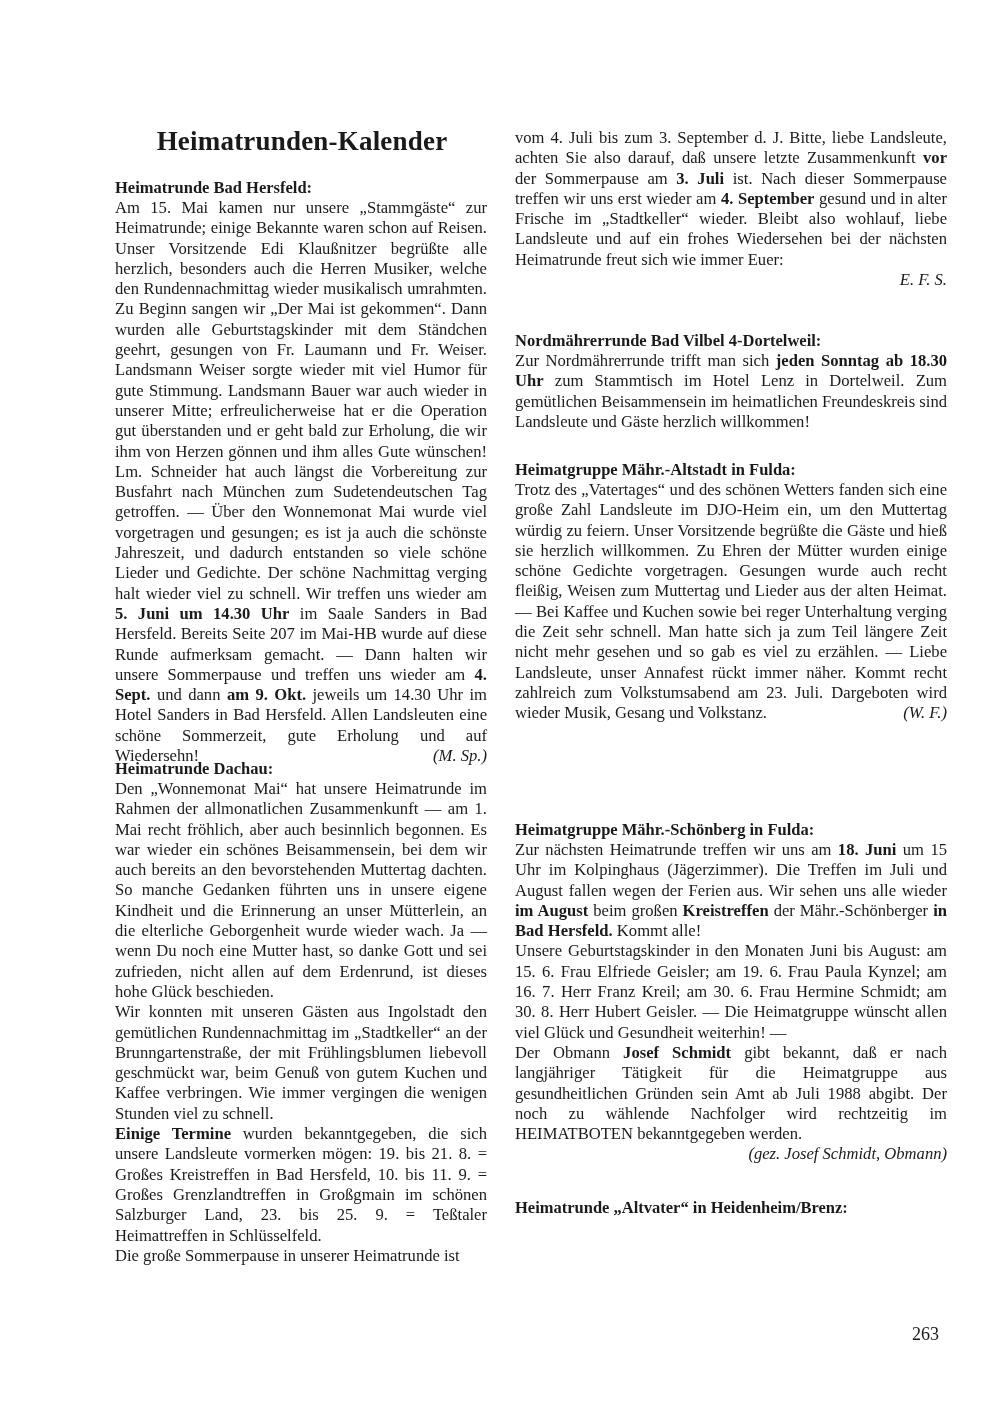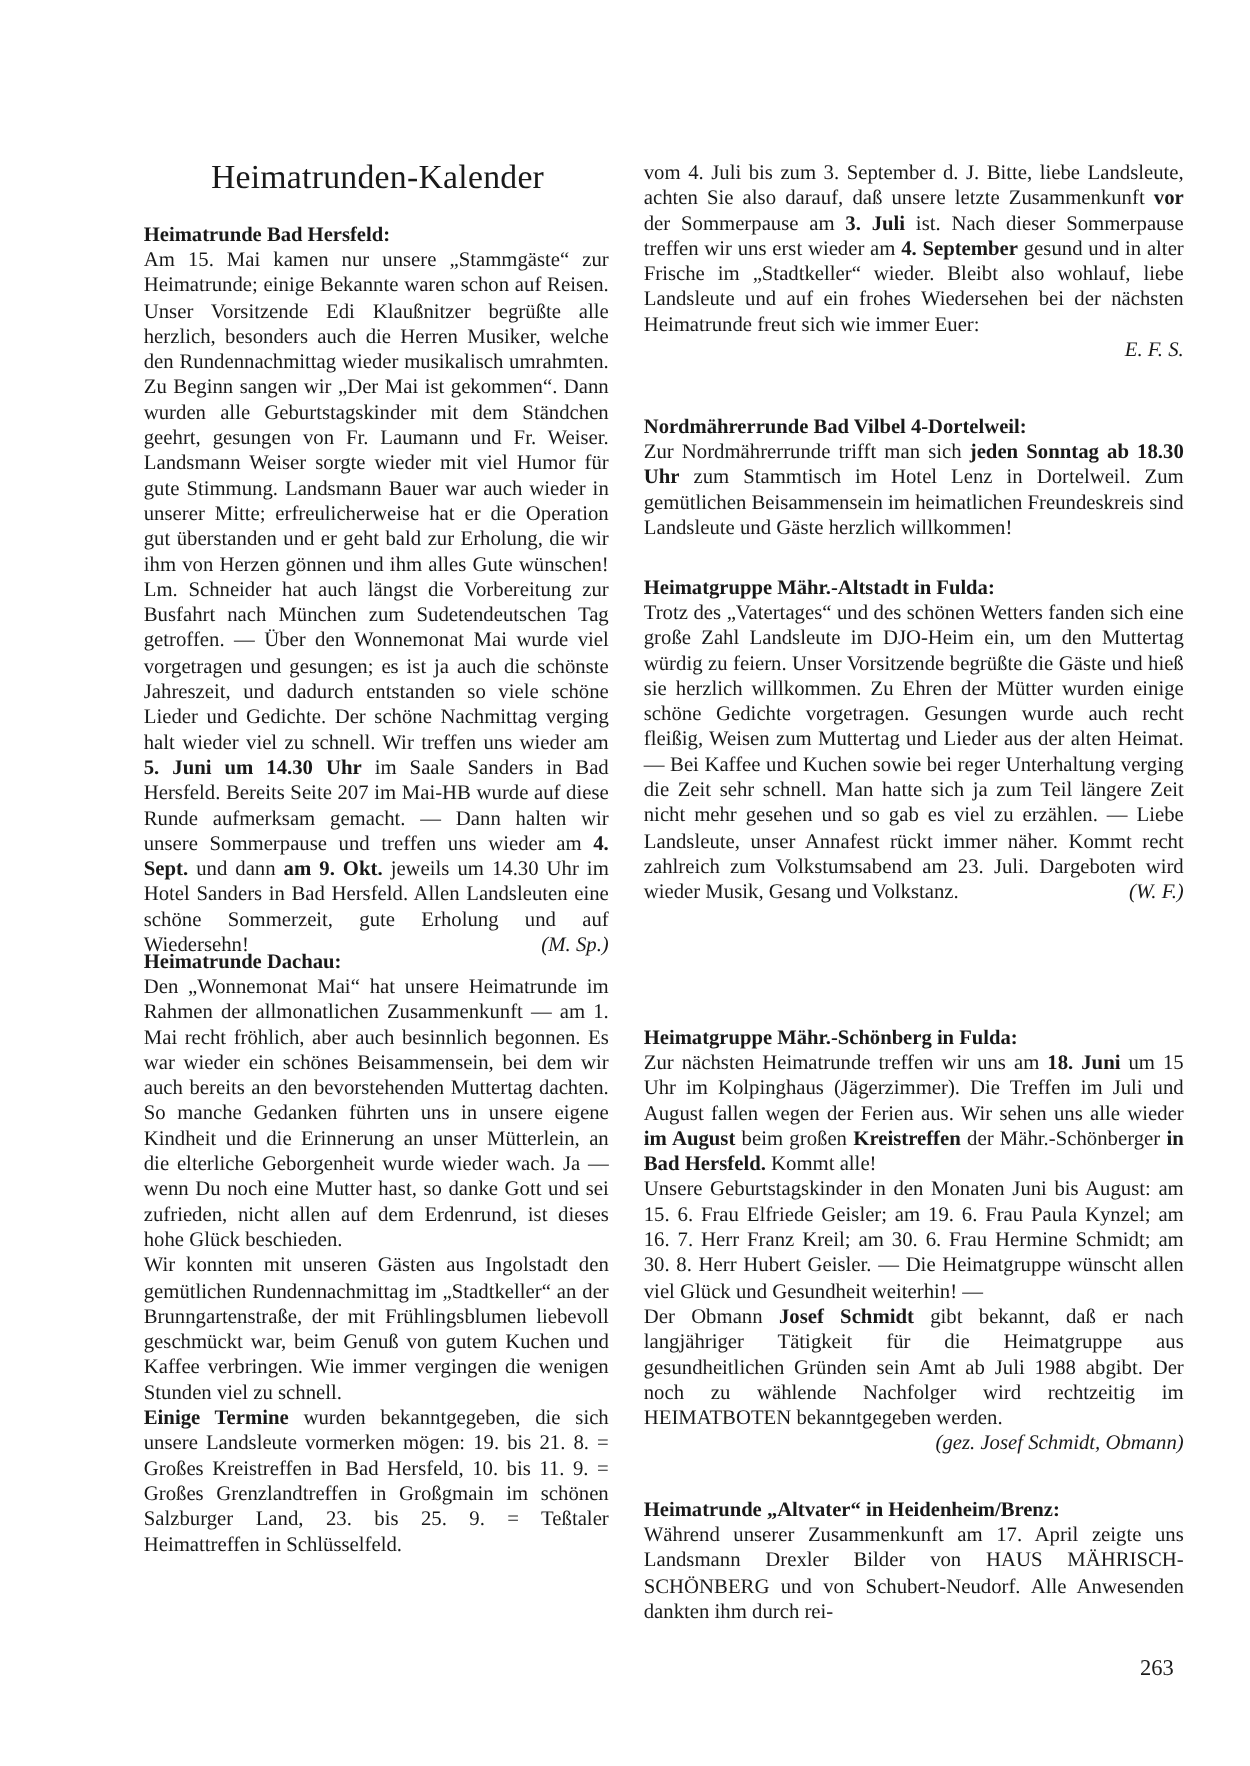--- a/index.html
+++ b/index.html
@@ -2,21 +2,21 @@
 <html><head>
 <meta charset="utf-8">
 <style>
   html, body { margin: 0; padding: 0; background: #ffffff; }
   body { width: 1000px; height: 1413px; position: relative; overflow: hidden;
          font-family: "Liberation Serif", "DejaVu Serif", serif; color: #1a1a1a; }
   .col { position: absolute; top: 0; }
   #left { left: 115px; width: 372px; }
   #right { left: 515px; width: 432px; }
   .title { position: absolute; top: 126px; left: 118px; width: 368px; text-align: center;
-           font-weight: normal; font-size: 27px; letter-spacing: 0.2px; }
+           font-weight: bold; font-size: 27px; letter-spacing: 0.2px; }
   .section { position: absolute; }
   .heading { font-weight: bold; font-size: 16.5px; line-height: 20px; margin: 0; }
   .body { font-size: 16.6px; line-height: 20.3px; text-align: justify; margin: 0; }
   .body b { font-weight: bold; }
   .sig { font-style: italic; }
   .right-sig { display: block; text-align: right; font-style: italic; }
   .pageno { position: absolute; top: 1324px; left: 912px; font-size: 18px; }
 </style>
 </head>
 <body>
@@ -28,20 +28,21 @@
   <div class="section" style="top:178px; width:372px;">
     <p class="heading">Heimatrunde Bad Hersfeld:</p>
     <p class="body"><span>Am 15. Mai kamen nur unsere „Stammgäste“ zur Heimatrunde; einige Bekannte waren schon auf Reisen. Unser Vorsitzende Edi Klaußnitzer begrüßte alle herzlich, besonders auch die Herren Musiker, welche den Rundennachmittag wieder musikalisch umrahmten. Zu Beginn sangen wir „Der Mai ist gekommen“. Dann wurden alle Geburtstagskinder mit dem Ständchen geehrt, gesungen von Fr. Laumann und Fr. Weiser. Landsmann Weiser sorgte wieder mit viel Humor für gute Stimmung. Landsmann Bauer war auch wieder in unserer Mitte; erfreulicherweise hat er die Operation gut überstanden und er geht bald zur Erholung, die wir ihm von Herzen gönnen und ihm alles Gute wünschen! Lm. Schneider hat auch längst die Vorbereitung zur Busfahrt nach München zum Sudetendeutschen Tag getroffen. — Über den Wonnemonat Mai wurde viel vorgetragen und gesungen; es ist ja auch die schönste Jahreszeit, und dadurch entstanden so viele schöne Lieder und Gedichte. Der schöne Nachmittag verging halt wieder viel zu schnell. Wir treffen uns wieder am </span><b>5. Juni um 14.30 Uhr</b><span> im Saale Sanders in Bad Hersfeld. Bereits Seite 207 im Mai-HB wurde auf diese Runde aufmerksam gemacht. — Dann halten wir unsere Sommerpause und treffen uns wieder am </span><b>4. Sept.</b><span> und dann </span><b>am 9. Okt.</b><span> jeweils um 14.30 Uhr im Hotel Sanders in Bad Hersfeld. Allen Landsleuten eine schöne Sommerzeit, gute Erholung und auf Wiedersehn! </span><span class="sig" style="float:right;">(M. Sp.)</span></p>
   </div>
 
   <div class="section" style="top:759px; width:372px;">
     <p class="heading">Heimatrunde Dachau:</p>
     <p class="body">Den „Wonnemonat Mai“ hat unsere Heimatrunde im Rahmen der allmonatlichen Zusammenkunft — am 1. Mai recht fröhlich, aber auch besinnlich begonnen. Es war wieder ein schönes Beisammensein, bei dem wir auch bereits an den bevorstehenden Muttertag dachten. So manche Gedanken führten uns in unsere eigene Kindheit und die Erinnerung an unser Mütterlein, an die elterliche Geborgenheit wurde wieder wach. Ja — wenn Du noch eine Mutter hast, so danke Gott und sei zufrieden, nicht allen auf dem Erdenrund, ist dieses hohe Glück beschieden.</p>
     <p class="body">Wir konnten mit unseren Gästen aus Ingolstadt den gemütlichen Rundennachmittag im „Stadtkeller“ an der Brunngartenstraße, der mit Frühlingsblumen liebevoll geschmückt war, beim Genuß von gutem Kuchen und Kaffee verbringen. Wie immer vergingen die wenigen Stunden viel zu schnell.</p>
     <p class="body"><b>Einige Termine</b><span> wurden bekanntgegeben, die sich unsere Landsleute vormerken mögen: 19. bis 21. 8. = Großes Kreistreffen in Bad Hersfeld, 10. bis 11. 9. = Großes Grenzlandtreffen in Großgmain im schönen Salzburger Land, 23. bis 25. 9. = Teßtaler Heimattreffen in Schlüsselfeld.</span></p>
+    <p class="body" style="text-align:left;">Die große Sommerpause in unserer Heimatrunde ist</p>
   </div>
 </div>
 
 <div id="right" class="col">
 
   <div class="section" style="top:128px; width:432px;">
     <p class="body"><span>vom 4. Juli bis zum 3. September d. J. Bitte, liebe Landsleute, achten Sie also darauf, daß unsere letzte Zusammenkunft </span><b>vor</b><span> der Sommerpause am </span><b>3. Juli</b><span> ist. Nach dieser Sommerpause treffen wir uns erst wieder am </span><b>4. September</b><span> gesund und in alter Frische im „Stadtkeller“ wieder. Bleibt also wohlauf, liebe Landsleute und auf ein frohes Wiedersehen bei der nächsten Heimatrunde freut sich wie immer Euer:</span></p>
     <span class="right-sig body">E. F. S.</span>
   </div>
 
@@ -57,17 +58,16 @@
 
   <div class="section" style="top:820px; width:432px;">
     <p class="heading">Heimatgruppe Mähr.-Schönberg in Fulda:</p>
     <p class="body"><span>Zur nächsten Heimatrunde treffen wir uns am </span><b>18. Juni</b><span> um 15 Uhr im Kolpinghaus (Jägerzimmer). Die Treffen im Juli und August fallen wegen der Ferien aus. Wir sehen uns alle wieder </span><b>im August</b><span> beim großen </span><b>Kreistreffen</b><span> der Mähr.-Schönberger </span><b>in Bad Hersfeld.</b><span> Kommt alle!</span></p>
     <p class="body">Unsere Geburtstagskinder in den Monaten Juni bis August: am 15. 6. Frau Elfriede Geisler; am 19. 6. Frau Paula Kynzel; am 16. 7. Herr Franz Kreil; am 30. 6. Frau Hermine Schmidt; am 30. 8. Herr Hubert Geisler. — Die Heimatgruppe wünscht allen viel Glück und Gesundheit weiterhin! —</p>
     <p class="body"><span>Der Obmann </span><b>Josef Schmidt</b><span> gibt bekannt, daß er nach langjähriger Tätigkeit für die Heimatgruppe aus gesundheitlichen Gründen sein Amt ab Juli 1988 abgibt. Der noch zu wählende Nachfolger wird rechtzeitig im HEIMATBOTEN bekanntgegeben werden.</span><span class="sig" style="float:right;">(gez. Josef Schmidt, Obmann)</span></p>
   </div>
 
   <div class="section" style="top:1198px; width:432px;">
     <p class="heading">Heimatrunde „Altvater“ in Heidenheim/Brenz:</p>
-    <p class="body">Während unserer Zusammenkunft am 17. April zeigte uns Landsmann Drexler Bilder von HAUS MÄHRISCH-SCHÖNBERG und von Schubert-Neudorf. Alle Anwesenden dankten ihm durch rei-</p>
   </div>
 </div>
 
 <div class="pageno">263</div>
 
 </body></html>

